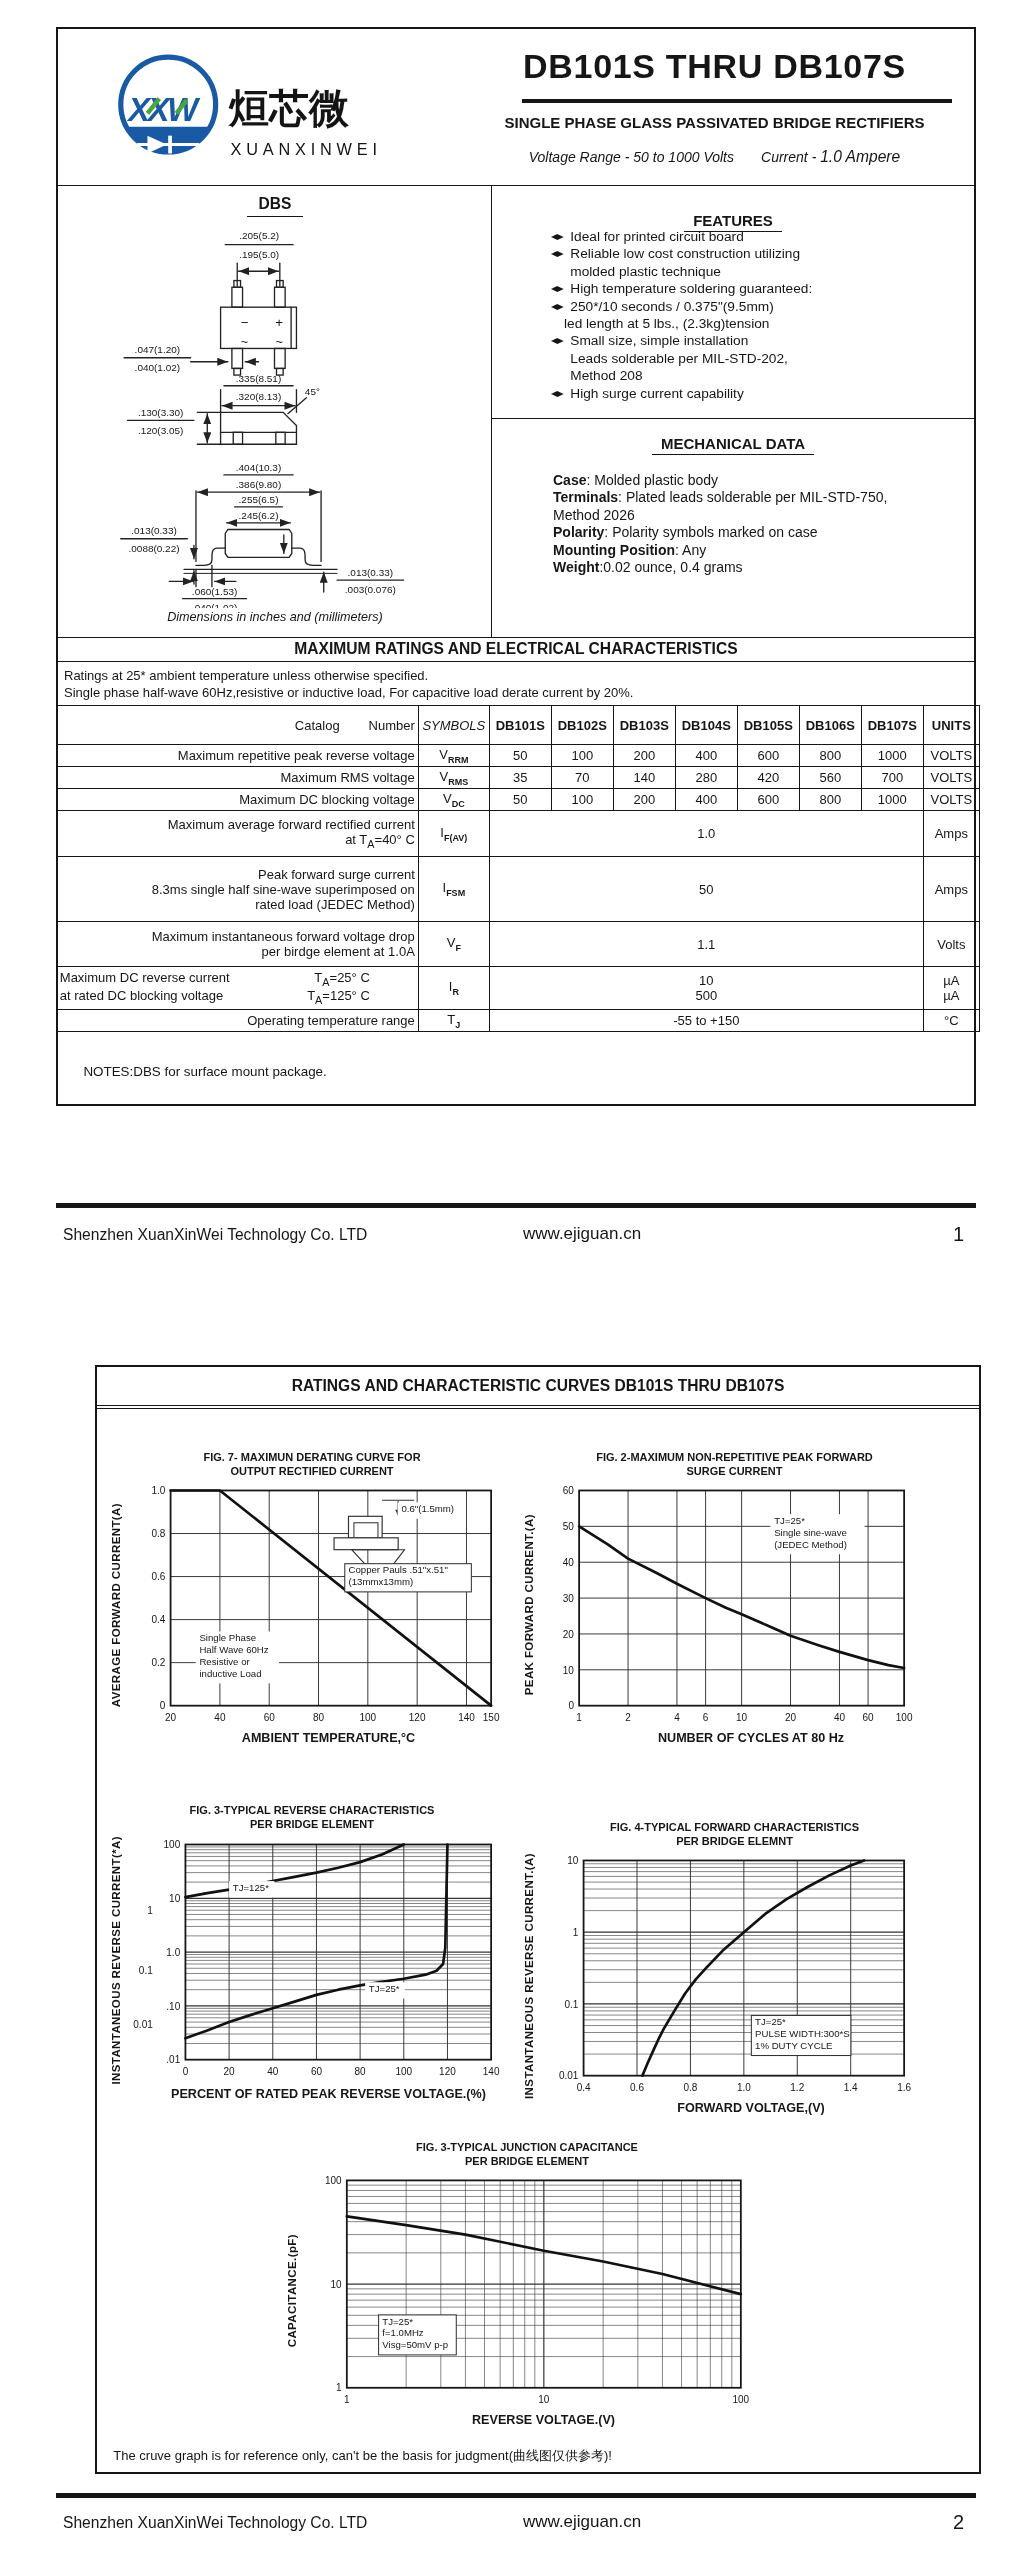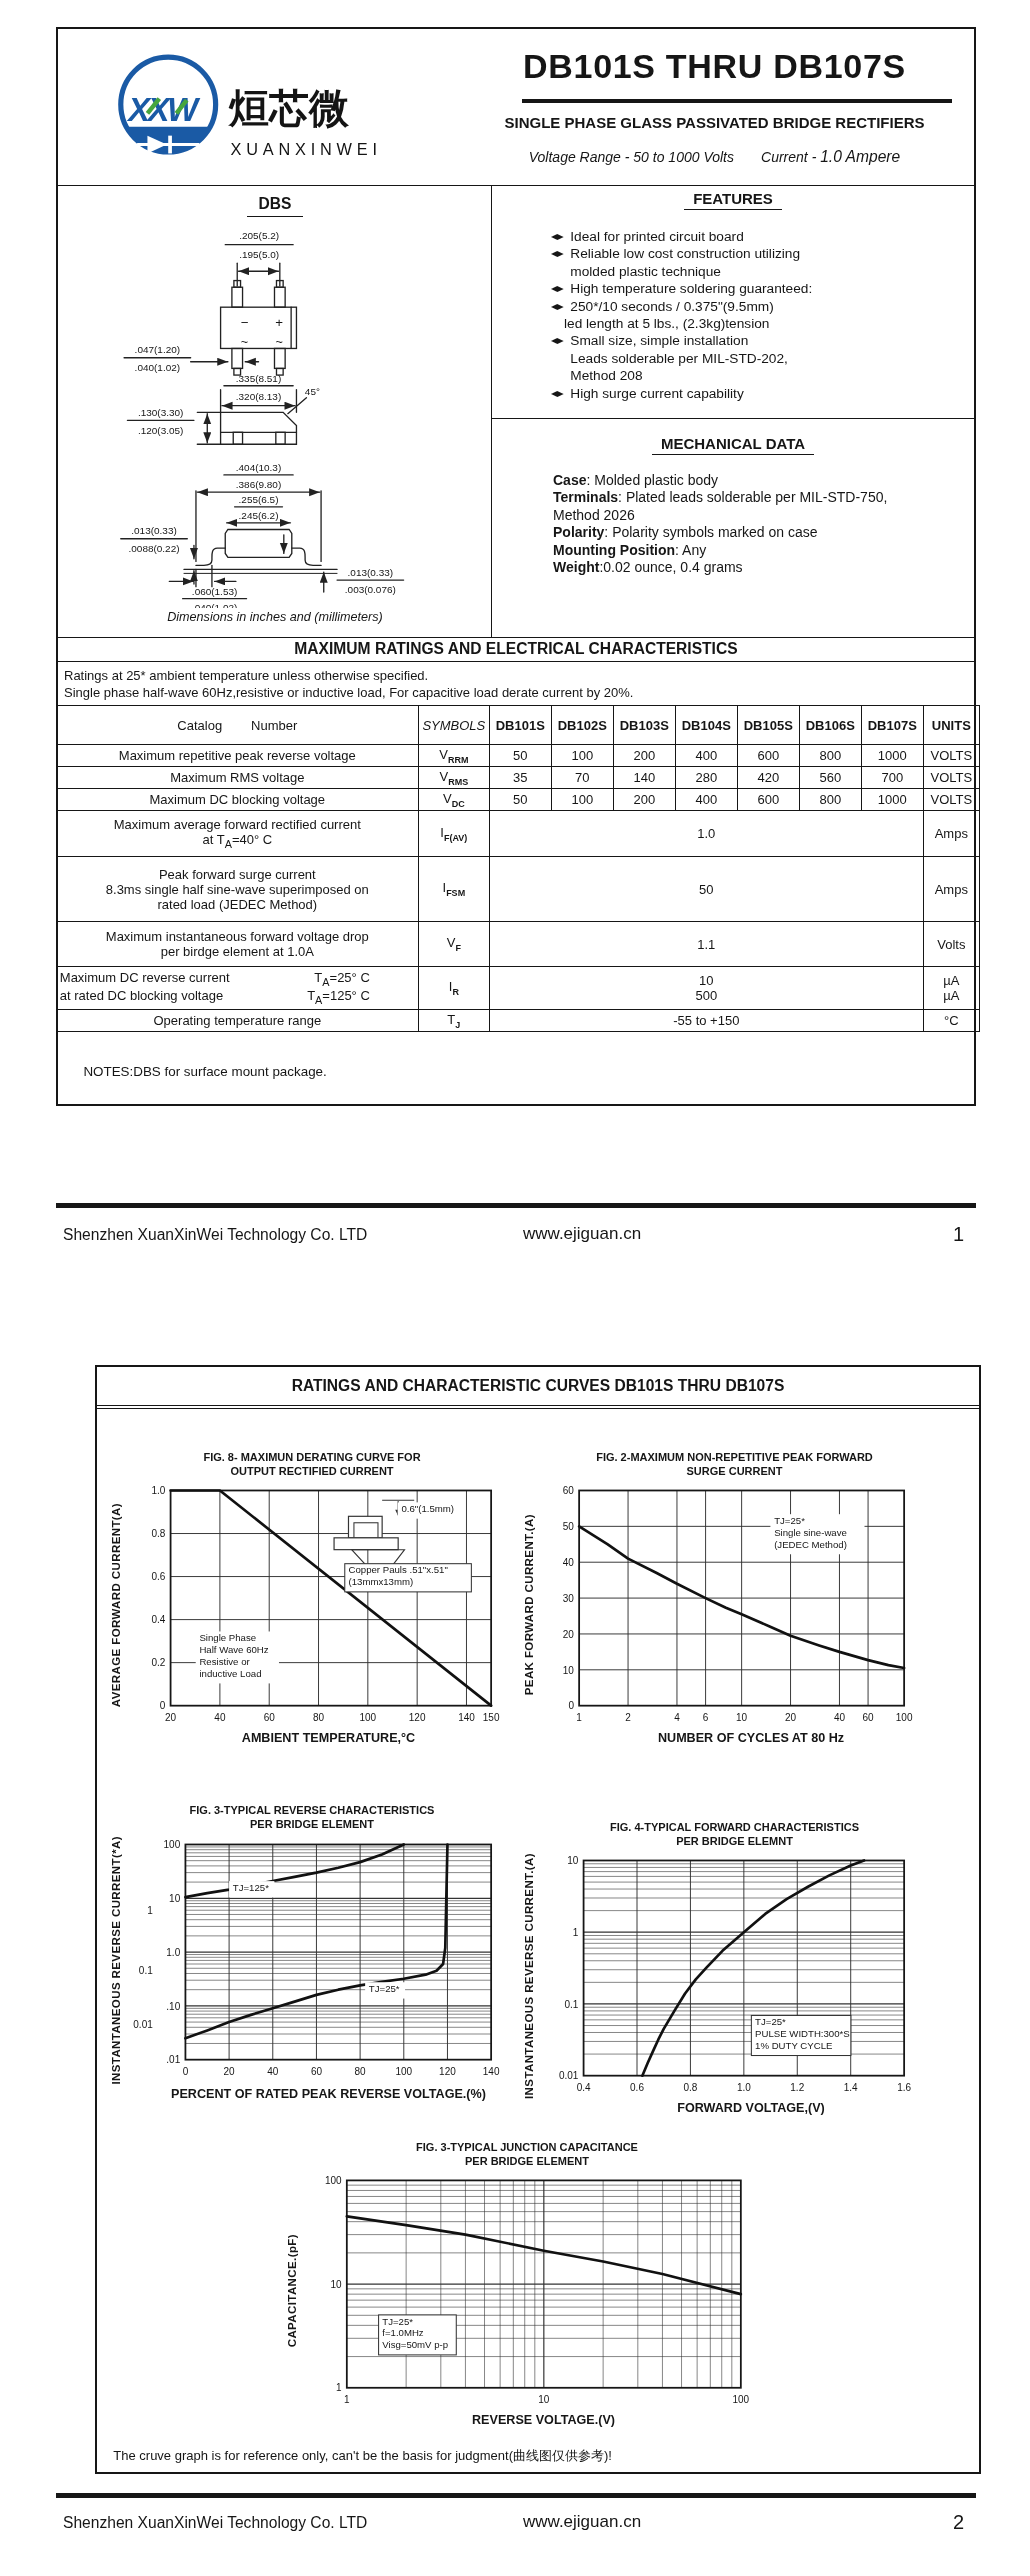--- a/index.html
+++ b/index.html
@@ -25,21 +25,21 @@
   .feat-bullet{display:inline-block;width:19.3px;flex:0 0 19.3px;transform:scaleX(1.5) scaleY(0.72);transform-origin:left center;font-size:11px;}
   .mech-list{position:absolute;left:61px;top:53px;width:401px;font-size:14px;line-height:17.4px;}
   .mech-list b{font-weight:bold;}
   
   .rat-head{position:absolute;left:0;top:609px;width:100%;height:24px;border-bottom:1.5px solid #161616;
             box-sizing:border-box;text-align:center;font-weight:bold;font-size:15.6px;line-height:22px;}
   .rat-notes{position:absolute;left:0;top:633px;width:100%;height:43px;box-sizing:border-box;
              font-size:13px;line-height:17px;padding:4.5px 0 0 6px;}
   table.rat{position:absolute;left:-2.2px;top:676px;border-collapse:collapse;table-layout:fixed;width:924px;}
   table.rat td{border:1.5px solid #161616;font-size:13px;padding:0 3px;overflow:hidden;}
-  td.lbl{text-align:center;padding-left:5.2px;}
+  td.lbl{text-align:right;padding-left:5.2px;}
   td.ctr{text-align:center;font-size:13.4px;}
   td.sym{text-align:center;font-size:14px;}
   td.sym sub{font-size:9px;font-weight:bold;}
   .lline{display:flex;justify-content:space-between;padding-right:45px;}
   .cat-cell{white-space:pre;font-size:13.4px;}
   .sym-hdr{font-style:italic;text-align:center;font-size:12.6px;}
   .dev-hdr{font-weight:bold;text-align:center;font-size:13.4px;}
   .rat-notesline{position:absolute;left:7.4px;top:1035px;font-size:13.4px;margin-left:18px;}
   
   .frule{height:5.2px;background:#161616;}
@@ -192,21 +192,21 @@
             <text x="196" y="561">.060(1.53)</text>
             <text x="196" y="584">.040(1.02)</text>
             <text x="430" y="532">.013(0.33)</text>
             <text x="430" y="558">.003(0.076)</text>
           </g>
         </svg>
         <div class="abs small-ital" style="left:0;top:424px;width:434px;text-align:center;">Dimensions in inches and (millimeters)</div>
       </div>
 
       <div class="feat-cell">
-        <div class="sec-title" style="margin-top:4px;">
+        <div class="sec-title" style="margin-top:26px;">
           <span>FEATURES</span>
         </div>
         <div class="feat-list">
           <div class="feat-item">
             <span class="feat-bullet">◆</span>
             <span>Ideal for printed circuit board</span>
             </div>
           <div class="feat-item">
             <span class="feat-bullet">◆</span>
             <span>Reliable low cost construction utilizing</span>
@@ -383,21 +383,21 @@
   <div class="abs fsite" style="left:523px;top:1224px;">www.ejiguan.cn</div>
   <div class="abs fpage" style="left:953px;top:1223px;">1</div>
 
   <div class="abs p2box">
     <div class="p2-title">RATINGS AND CHARACTERISTIC CURVES DB101S THRU DB107S</div>
     <div class="abs p2-note" style="left:16.3px;top:1080px;">The cruve graph is for reference only, can't be the basis for judgment(曲线图仅供参考)!</div>
   </div>
 
   <div class="fig" style="left:110px;top:1450px;width:404px;">
     <div class="fig-title">
-      <span>FIG. 8- MAXIMUN DERATING CURVE FOR</span><br><span>OUTPUT RECTIFIED CURRENT</span>
+      <span>FIG. 7- MAXIMUN DERATING CURVE FOR</span><br><span>OUTPUT RECTIFIED CURRENT</span>
     </div>
     <div class="fig-row">
       <div class="fig-ylabel">AVERAGE FORWARD CURRENT(A)</div>
       <svg width="371" height="245" viewBox="0 0 500 330">
           <line x1="118.46153846153847" y1="10" x2="118.46153846153847" y2="300" stroke="#333" stroke-width="1.3"></line>
           <line x1="184.92307692307693" y1="10" x2="184.92307692307693" y2="300" stroke="#333" stroke-width="1.3"></line>
           <line x1="251.3846153846154" y1="10" x2="251.3846153846154" y2="300" stroke="#333" stroke-width="1.3"></line>
           <line x1="317.84615384615387" y1="10" x2="317.84615384615387" y2="300" stroke="#333" stroke-width="1.3"></line>
           <line x1="384.3076923076923" y1="10" x2="384.3076923076923" y2="300" stroke="#333" stroke-width="1.3"></line>
           <line x1="450.7692307692308" y1="10" x2="450.7692307692308" y2="300" stroke="#333" stroke-width="1.3"></line>

